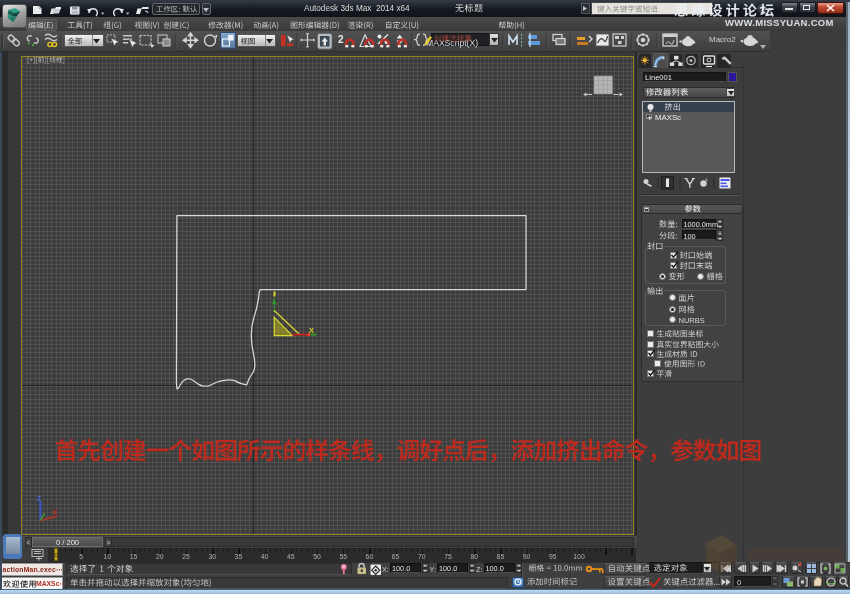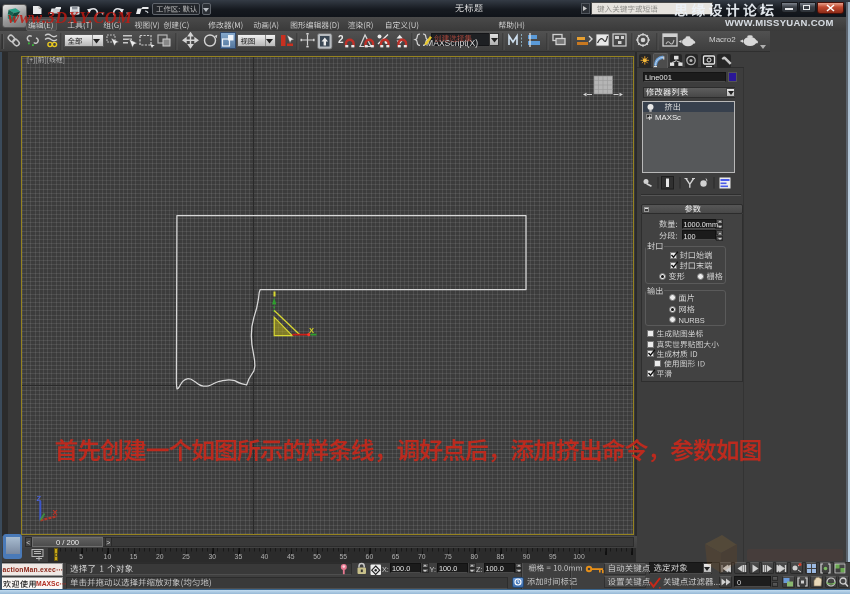--- a/index.html
+++ b/index.html
@@ -45,20 +45,21 @@
 <g>
         <path d="M137.5 8.5h4l1-1.5h6v2h-7l-1.5 5h-4z" fill="#e8eaec"></path>
         <path d="M145 11 a3 3 0 0 1 3 2" fill="none" stroke="#c8ccd0" stroke-width="1.2"></path>
       </g>
 </svg>
     <div class="abs" style="left:152px;top:3px;width:48px;height:12px;background:#23262b;border:1px solid #60656c;border-radius:2px;z-index:4"></div>
     <div class="abs" style="left:201.5px;top:3px;width:9px;height:12px;background:#2b2f35;border:1px solid #60656c;border-radius:2px;z-index:4"></div>
     <svg class="abs" style="left:203px;top:7.5px;z-index:5" width="7" height="5">
       <path d="M0 0h6l-3 4z" fill="#b8bcc2"></path>
     </svg>
+    <div class="abs" style="left:304px;top:3.5px;width:200px;height:11px;font-size:8.2px;color:#dcdcdc;z-index:4">Autodesk 3ds Max&nbsp; 2014 x64</div>
     <div class="abs" style="left:581px;top:2.5px;width:9px;height:11px;background:#2b2f35;border:1px solid #50555c;z-index:4"></div>
     <svg class="abs" style="left:583px;top:6px;z-index:5" width="6" height="6">
       <path d="M0 0l4 2.5L0 5z" fill="#c8c8c8"></path>
     </svg>
     <div class="abs" style="left:591px;top:2px;width:122px;height:12.5px;background:#e6e3de;border:1px solid #4a4a4a;z-index:4"></div>
     <div class="abs" style="left:756px;top:3px;width:12px;height:12px;border-radius:6px;background:linear-gradient(#4a5058,#23272d);border:1px solid #14171b;z-index:4;color:#d0d4da;font-size:9px;font-weight:bold;text-align:center;line-height:12px">?</div>
     <svg class="abs" style="left:768px;top:8px;z-index:4" width="6" height="4">
       <path d="M0 0h5l-2.5 3z" fill="#9aa0a8"></path>
     </svg>
     <div class="abs" style="left:781px;top:2px;width:17px;height:11px;background:linear-gradient(#7d838c,#3a3f46 45%,#2e3339);border:1px solid #16181c;border-radius:0 0 3px 3px;z-index:4"></div>
@@ -623,21 +624,20 @@
     <div class="abs" style="left:838px;top:575.5px;width:11px;height:12px;background:linear-gradient(#4a4a4a,#3a3a3a);border:1px solid #2a2a2a;border-top-color:#5c5c5c;border-radius:2px;z-index:2"></div>
     <svg class="abs" style="left:838px;top:575.5px;z-index:3" width="11" height="12" viewBox="0 0 11 12">
       <circle cx="5" cy="5" r="3" fill="none" stroke="#d0d0d0" stroke-width="1.3"></circle>
       <path d="M7 7l3 3.5" stroke="#d0d0d0" stroke-width="1.5"></path>
     </svg>
     <div class="abs" style="left:0;top:588.5px;width:850px;height:1.8px;background:#39648c;z-index:5"></div>
     <div class="abs" style="left:0;top:590px;width:850px;height:4px;background:linear-gradient(#c2dcf0,#96b8d6);z-index:5"></div>
     <div class="abs" style="left:845.5px;top:2px;width:2px;height:560px;background:#5a626c;z-index:40"></div>
     <div class="abs" style="left:847.5px;top:2px;width:2.5px;height:560px;background:linear-gradient(#9ab0c2,#c6d8e8 40%,#b0c6d8);z-index:40"></div>
     <div class="abs" style="left:0px;top:52px;width:1.5px;height:538px;background:#3a4a5a;z-index:40"></div>
-    <div class="abs" style="left:8px;top:8px;width:160px;font-size:16.5px;font-weight:bold;font-style:italic;color:rgba(188,26,18,0.85);z-index:70;letter-spacing:0.5px;font-family:'Liberation Serif',serif">www.3DXY.COM</div>
     <div class="abs" style="left:725px;top:17px;width:125px;font-size:9.5px;font-weight:bold;color:rgba(228,233,240,0.92);z-index:70;letter-spacing:0.3px">WWW.MISSYUAN.COM</div>
     <svg class="abs" style="left:695px;top:530px;z-index:6" width="155" height="62" viewBox="0 0 155 62">
 <g opacity="0.16">
         <path d="M10 14 l17 -9 15 10 -16 8z" fill="#c8882a"></path>
         <path d="M10 14 l16 9 0 20 -14 -9z" fill="#a06018"></path>
         <path d="M26 23 l16 -9 0 19 -16 10z" fill="#8a4a10"></path>
       </g>
 <g opacity="0.07" fill="#c84828">
         <rect x="52" y="19" width="96" height="12" rx="2"></rect>
       </g>

